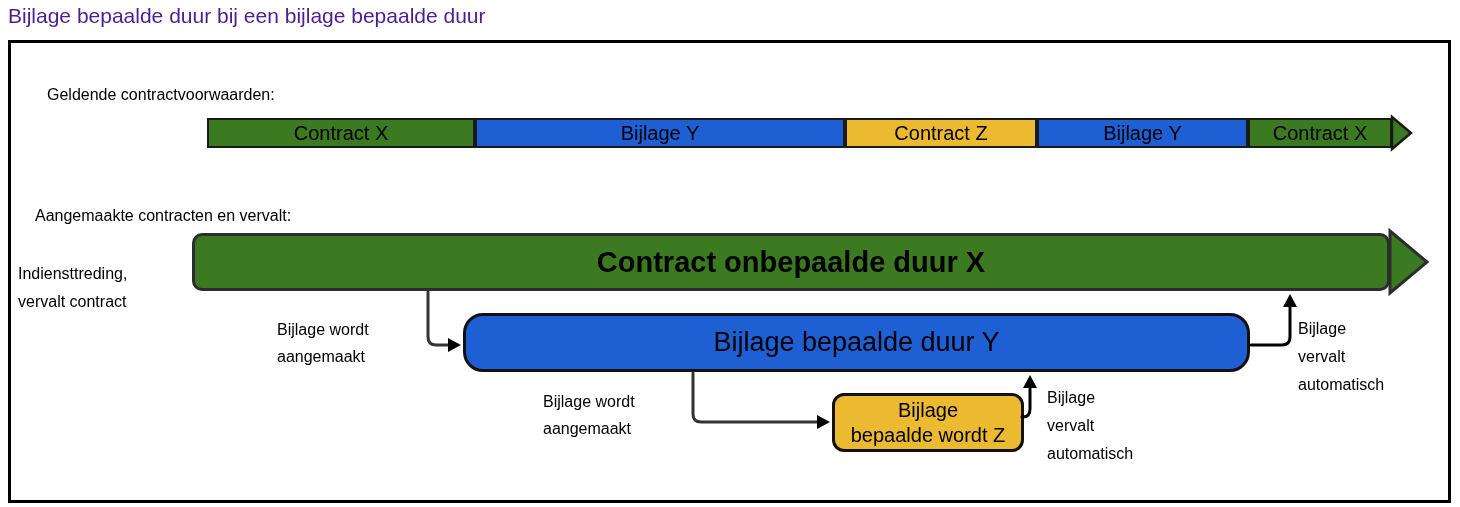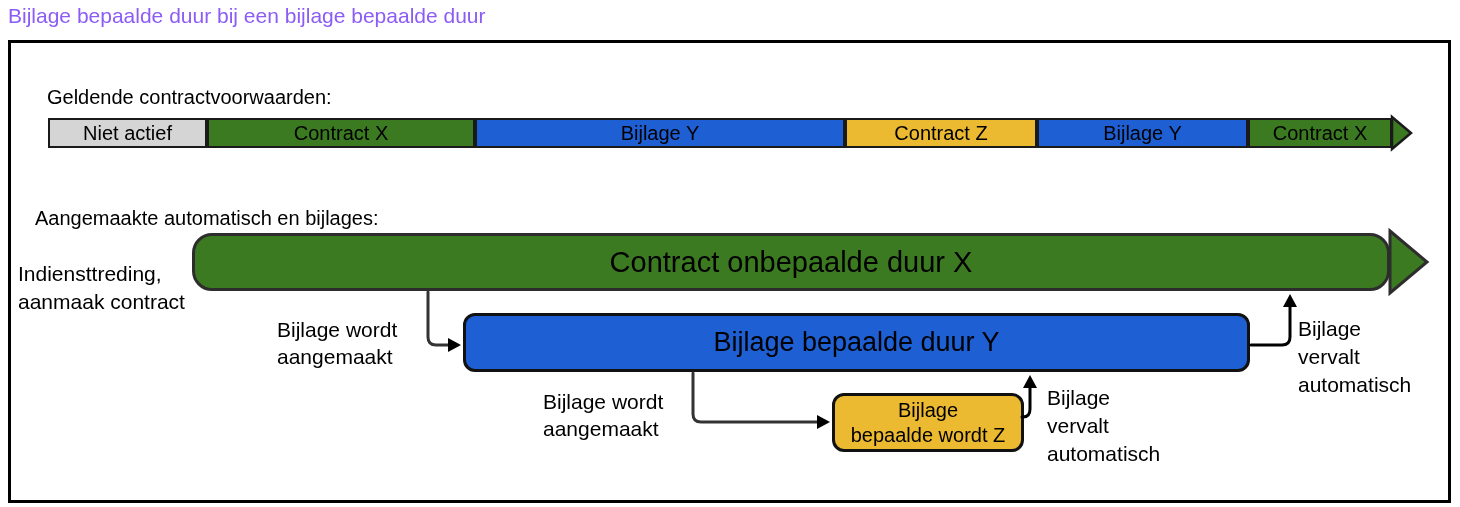--- a/index.html
+++ b/index.html
@@ -14,31 +14,31 @@
     width: 1460px;
     height: 507px;
     background: #ffffff;
     overflow: hidden;
   }
   .abs { position: absolute; }
 
   #page-title {
     left: 8px; top: 4px;
     font-size: 21px;
-    color: #8b5cf6;
+    color: #4c1d95;
     white-space: nowrap;
   }
   #frame {
     left: 8px; top: 40px;
     width: 1443px; height: 463px;
     border: 3px solid #000000;
     box-sizing: border-box;
   }
   .section-heading {
-    font-size: 20px;
+    font-size: 16px;
     white-space: nowrap;
   }
   #conditions-heading { left: 47px; top: 86px; }
   #created-heading    { left: 35px; top: 207px; }
 
   
   .tl-seg {
     top: 118px;
     height: 30px;
     box-sizing: border-box;
@@ -68,45 +68,46 @@
     display: flex;
     align-items: center;
     justify-content: center;
     text-align: center;
   }
   #contract-x-bar {
     left: 192px; top: 233px;
     width: 1198px; height: 58px;
     background: var(--green);
     border: 3px solid #2d2d2d;
-    border-radius: 20px;
+    border-radius: 10px;
     font-size: 29px;
+    font-weight: bold;
   }
   #bijlage-y-box {
     left: 463px; top: 313px;
     width: 787px; height: 59px;
     background: var(--blue);
     border: 3px solid #111111;
-    border-radius: 12px;
+    border-radius: 20px;
     font-size: 27px;
   }
   #bijlage-z-box {
     left: 832px; top: 393px;
     width: 192px; height: 59px;
     background: var(--yellow);
     border: 3px solid #111111;
     border-radius: 12px;
     font-size: 20px;
     line-height: 25px;
     flex-direction: column;
   }
 
   
   .note {
-    font-size: 21px;
+    font-size: 16px;
     line-height: 28px;
     white-space: nowrap;
   }
   #note-indiensttreding { left: 18px;   top: 260px; }
   #note-aangemaakt-1    { left: 277px;  top: 316px; line-height: 27px; }
   #note-aangemaakt-2    { left: 543px;  top: 388px; line-height: 27px; }
   #note-vervalt-1       { left: 1298px; top: 315px; }
   #note-vervalt-2       { left: 1047px; top: 384px; }
 
   #connector-layer {
@@ -119,41 +120,40 @@
 <body>
 
 <div id="canvas">
 
   <div class="abs" id="page-title">Bijlage bepaalde duur bij een bijlage bepaalde duur</div>
 
   <div class="abs" id="frame"></div>
 
   <div class="abs section-heading" id="conditions-heading">Geldende contractvoorwaarden:</div>
 
-  <div class="abs tl-seg seg-gray" id="tl-seg-0">Niet actief</div>
   <div class="abs tl-seg seg-green" id="tl-seg-1">Contract X</div>
   <div class="abs tl-seg seg-blue" id="tl-seg-2">Bijlage Y</div>
   <div class="abs tl-seg seg-yellow" id="tl-seg-3">Contract Z</div>
   <div class="abs tl-seg seg-blue" id="tl-seg-4">Bijlage Y</div>
   <div class="abs tl-seg seg-green" id="tl-seg-5">Contract X</div>
 
-  <div class="abs section-heading" id="created-heading">Aangemaakte automatisch en bijlages:</div>
+  <div class="abs section-heading" id="created-heading">Aangemaakte contracten en vervalt:</div>
 
   <div class="abs shape" id="contract-x-bar">Contract onbepaalde duur X</div>
 
   <div class="abs shape" id="bijlage-y-box">Bijlage bepaalde duur Y</div>
 
   <div class="abs shape" id="bijlage-z-box">
     <span>Bijlage</span>
     <span>bepaalde wordt Z</span>
   </div>
 
   <div class="abs note" id="note-indiensttreding">
     <div>Indiensttreding,</div>
-    <div>aanmaak contract</div>
+    <div>vervalt contract</div>
   </div>
 
   <div class="abs note" id="note-aangemaakt-1">
     <div>Bijlage wordt</div>
     <div>aangemaakt</div>
   </div>
 
   <div class="abs note" id="note-aangemaakt-2">
     <div>Bijlage wordt</div>
     <div>aangemaakt</div>

